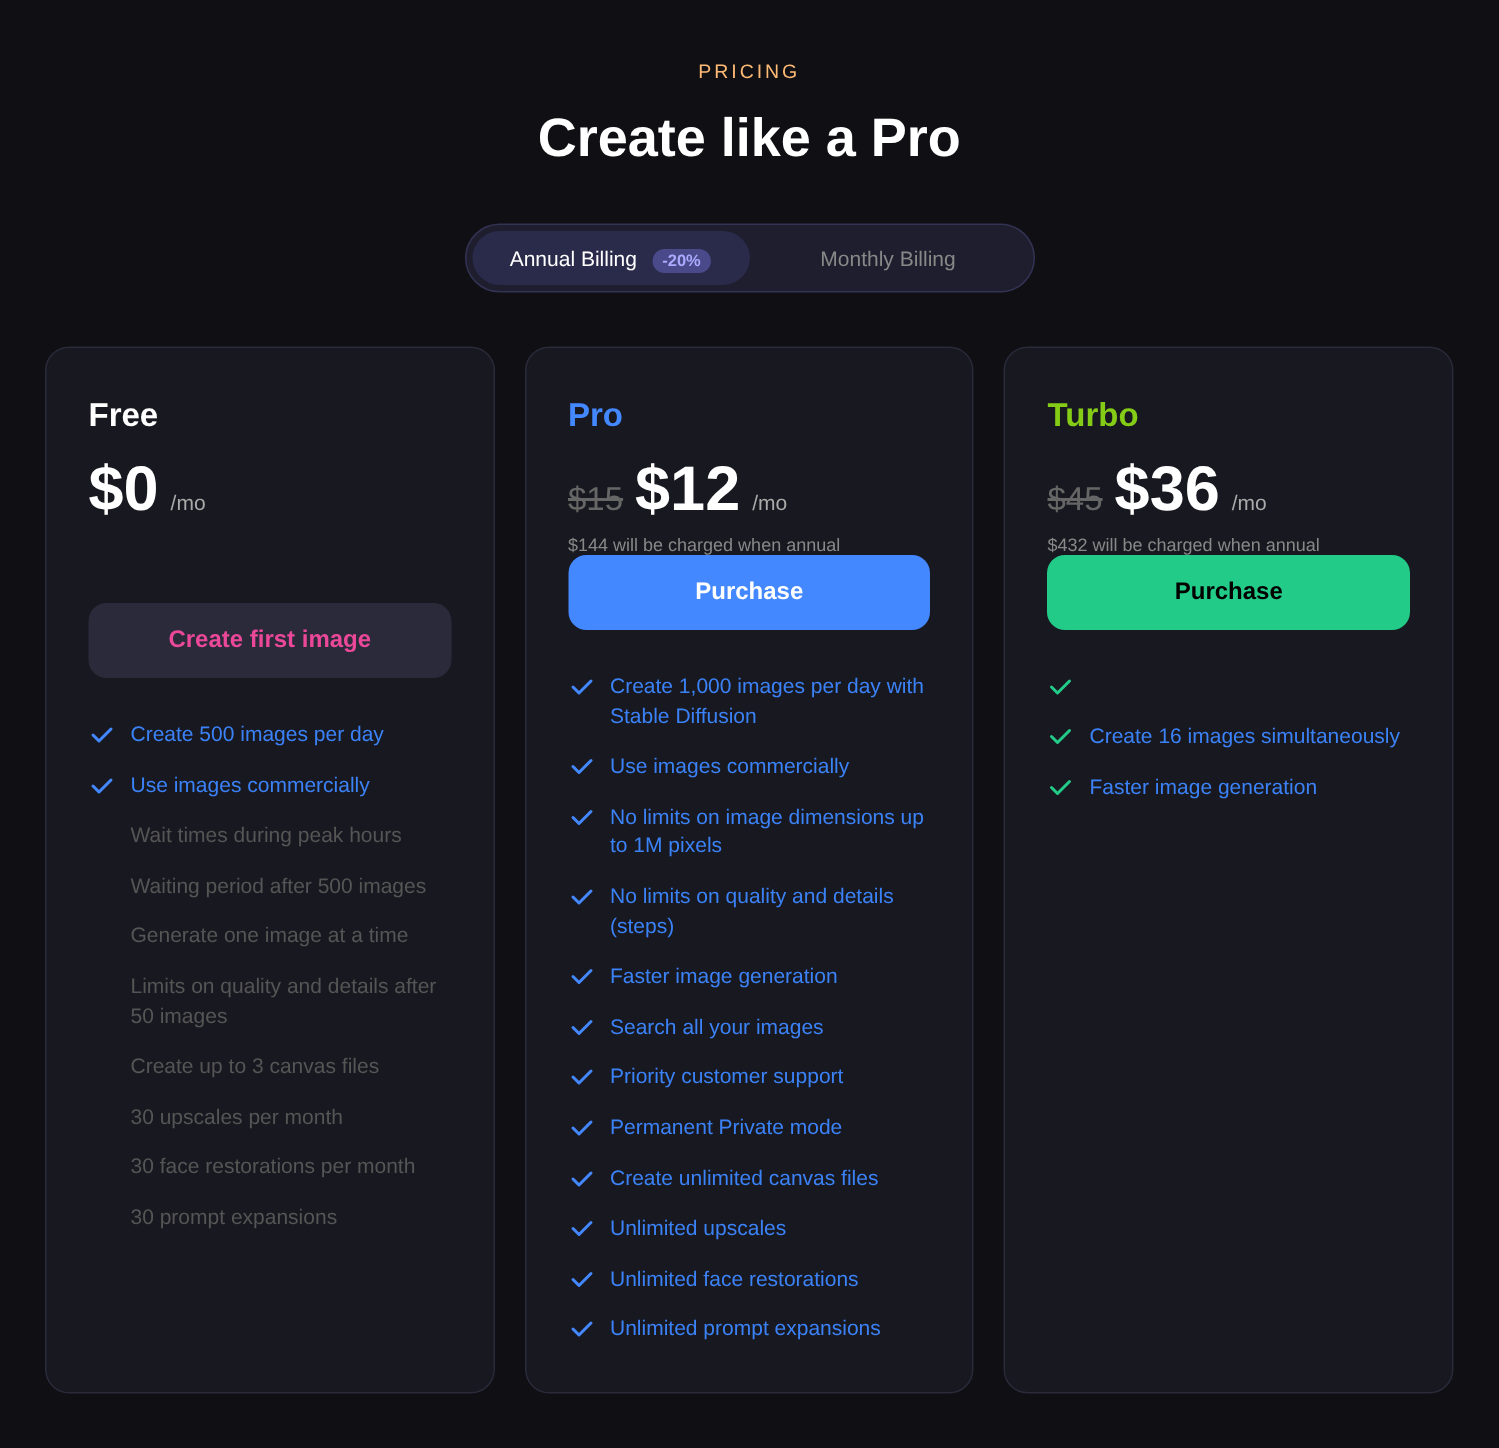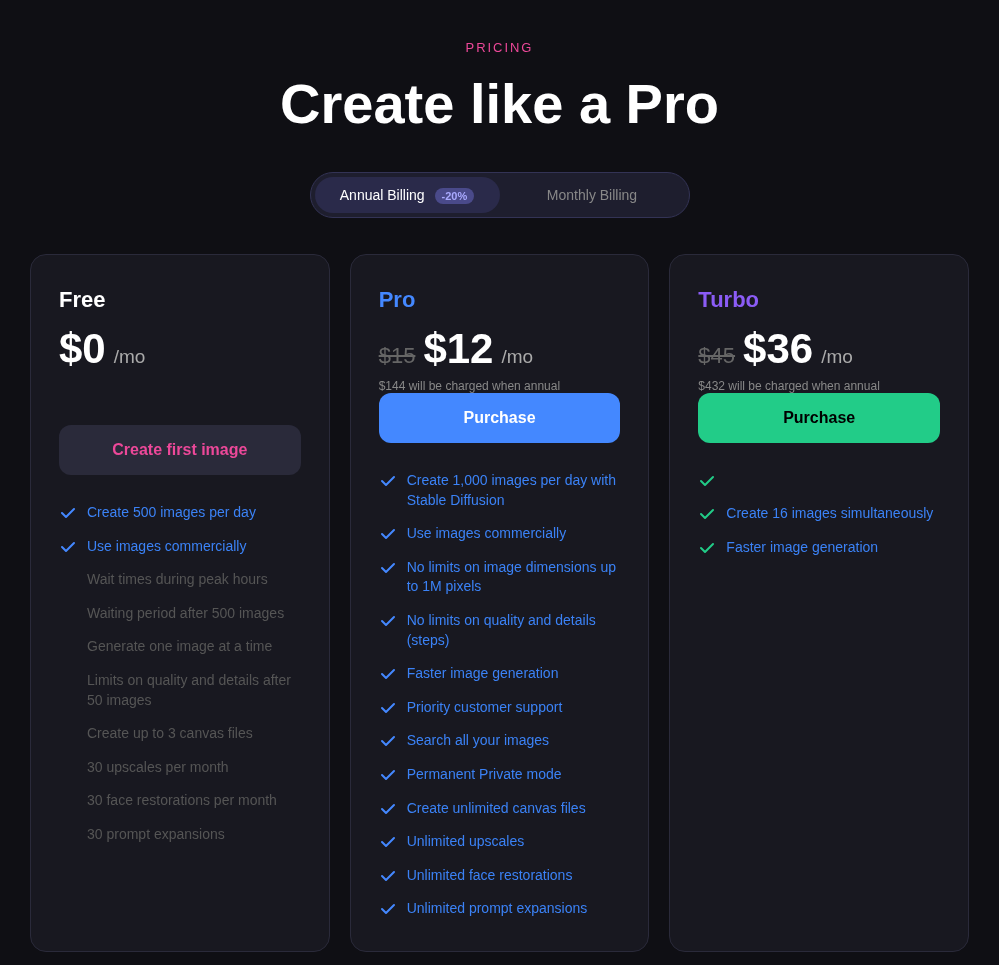--- a/index.html
+++ b/index.html
@@ -10,28 +10,28 @@
       font-family: -apple-system, BlinkMacSystemFont, 'Segoe UI', sans-serif;
       min-height: 965px;
       display: flex;
       flex-direction: column;
       align-items: center;
       padding: 40px 20px 40px;
     }
 
     .pricing-label {
       letter-spacing: 0.15em;
-      color: #ec4899;
+      color: #fdba74;
       font-size: 13px;
       margin-bottom: 16px;
       text-transform: uppercase;
     }
 
     .headline {
-      font-size: 56px;
+      font-size: 36px;
       font-weight: 700;
       margin-bottom: 36px;
       text-align: center;
     }
 
     .billing-toggle {
       display: flex;
       background: #1e1e2e;
       border-radius: 50px;
       padding: 4px;
@@ -90,21 +90,21 @@
     }
 
     .plan-name {
       font-size: 22px;
       font-weight: 700;
       margin-bottom: 12px;
     }
 
     .plan-name.free { color: #ffffff; }
     .plan-name.pro { color: #4488ff; }
-    .plan-name.turbo { color: #8b5cf6; }
+    .plan-name.turbo { color: #84cc16; }
 
     .price-row {
       display: flex;
       align-items: baseline;
       gap: 8px;
       margin-bottom: 6px;
     }
 
     .price-original {
       color: #666666;
@@ -113,21 +113,21 @@
       text-decoration: line-through;
     }
 
     .price-current {
       font-size: 42px;
       font-weight: 700;
       color: #ffffff;
     }
 
     .price-period {
-      font-size: 19px;
+      font-size: 14px;
       color: #aaaaaa;
     }
 
     .price-note {
       font-size: 12px;
       color: #888888;
     }
 
     .cta-button {
       width: 100%;
@@ -305,27 +305,27 @@
       <li class="feature-item enabled">
         <svg class="check-icon" viewBox="0 0 18 18" fill="none">
           <path d="M3 9l4 4 8-8" stroke="#4488ff" stroke-width="2" stroke-linecap="round" stroke-linejoin="round"></path>
         </svg>
         <span class="feature-text">Faster image generation</span>
       </li>
       <li class="feature-item enabled">
         <svg class="check-icon" viewBox="0 0 18 18" fill="none">
           <path d="M3 9l4 4 8-8" stroke="#4488ff" stroke-width="2" stroke-linecap="round" stroke-linejoin="round"></path>
         </svg>
+        <span class="feature-text">Search all your images</span>
+      </li>
+      <li class="feature-item enabled">
+        <svg class="check-icon" viewBox="0 0 18 18" fill="none">
+          <path d="M3 9l4 4 8-8" stroke="#4488ff" stroke-width="2" stroke-linecap="round" stroke-linejoin="round"></path>
+        </svg>
         <span class="feature-text">Priority customer support</span>
-      </li>
-      <li class="feature-item enabled">
-        <svg class="check-icon" viewBox="0 0 18 18" fill="none">
-          <path d="M3 9l4 4 8-8" stroke="#4488ff" stroke-width="2" stroke-linecap="round" stroke-linejoin="round"></path>
-        </svg>
-        <span class="feature-text">Search all your images</span>
       </li>
       <li class="feature-item enabled">
         <svg class="check-icon" viewBox="0 0 18 18" fill="none">
           <path d="M3 9l4 4 8-8" stroke="#4488ff" stroke-width="2" stroke-linecap="round" stroke-linejoin="round"></path>
         </svg>
         <span class="feature-text">Permanent Private mode</span>
       </li>
       <li class="feature-item enabled">
         <svg class="check-icon" viewBox="0 0 18 18" fill="none">
           <path d="M3 9l4 4 8-8" stroke="#4488ff" stroke-width="2" stroke-linecap="round" stroke-linejoin="round"></path>

